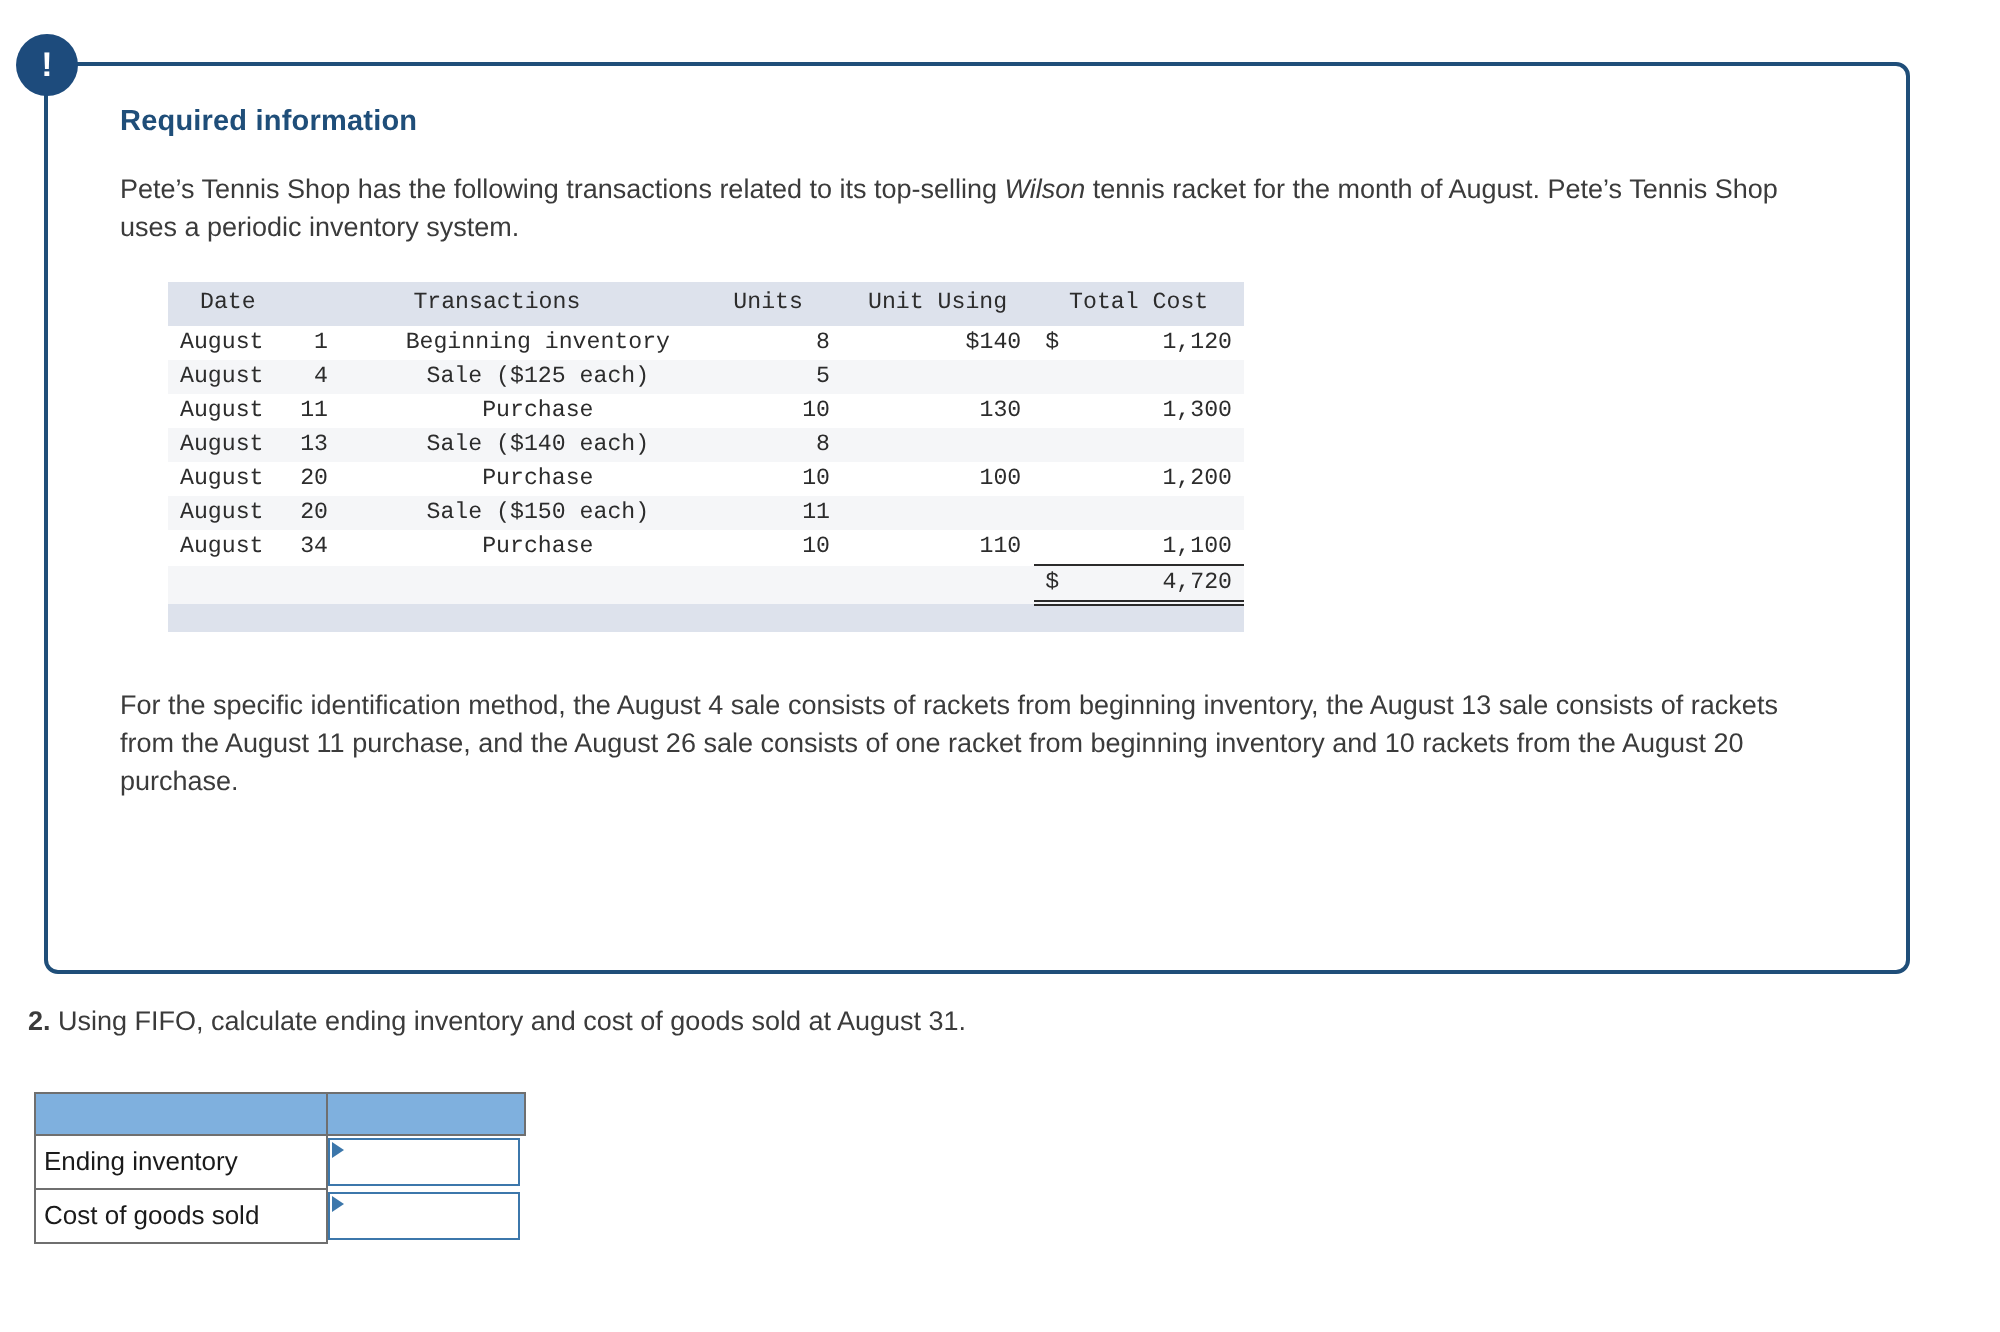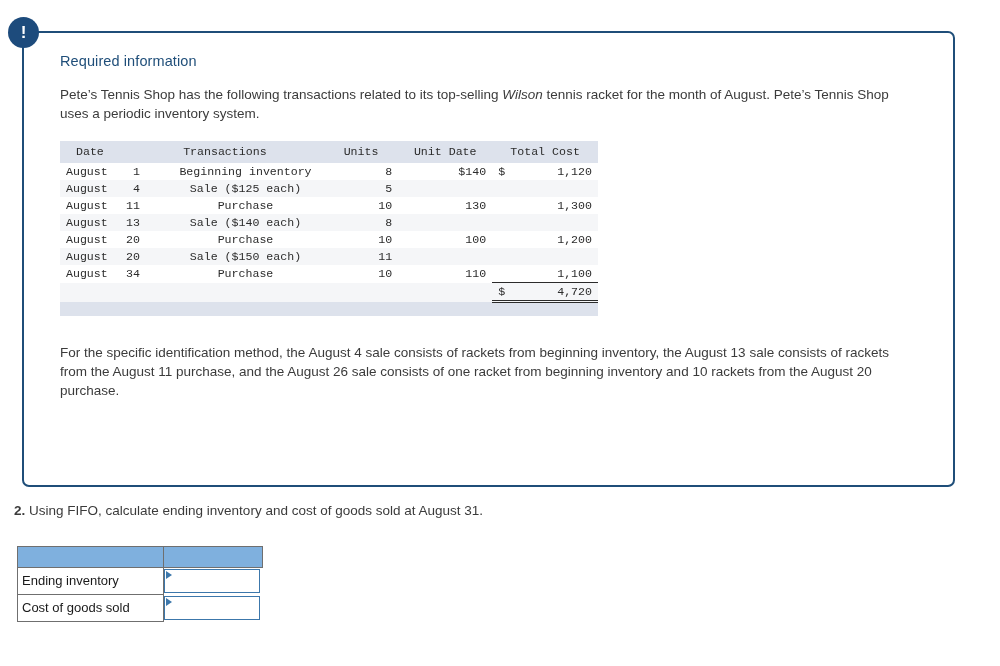--- a/index.html
+++ b/index.html
@@ -45,21 +45,21 @@
     z-index: 5;
   }
 
   .card-inner {
     padding: 20px 34px 0 36px;
   }
 
   #required-heading {
     color: #1f4e79;
     font-size: 14.5px;
-    font-weight: normal;
+    font-weight: bold;
     margin: 0 0 16px 0;
     letter-spacing: .1px;
   }
   #italic-note {
     font-style: italic;
     font-size: 13.5px;
     color: #3b3b3b;
     margin: 0 0 22px 0;
   }
   #intro-paragraph {
@@ -68,20 +68,21 @@
     color: #3b3b3b;
     margin: 0 0 18px 0;
     max-width: 850px;
   }
   #intro-paragraph .brand { font-style: italic; }
 
   
   #txn-table-wrap {
     margin-top: 4px;
     width: 538px;
+    margin-left: 24px;
   }
   table.txn {
     border-collapse: collapse;
     width: 538px;
     font-family: "Liberation Mono", monospace;
     font-size: 11.6px;
     color: #2c2c2c;
   }
   table.txn thead th {
     background: #dde2ec;
@@ -201,21 +202,21 @@
 
     <p id="intro-paragraph"><span>Pete’s Tennis Shop has the following transactions related to its top-selling </span><span class="brand">Wilson</span><span> tennis racket for the month of August. Pete’s Tennis Shop uses a periodic inventory system.</span></p>
 
     <div id="txn-table-wrap">
       <table class="txn">
         <thead>
           <tr>
             <th class="l">Date</th>
             <th class="l">Transactions</th>
             <th>Units</th>
-            <th>Unit Date</th>
+            <th>Unit Using</th>
             <th colspan="2">Total Cost</th>
           </tr>
         </thead>
         <tbody>
 
           <tr class="plain">
             <td class="c-date">
               <span class="date-inner">
                   <span>August</span>
                   <span>1</span>

